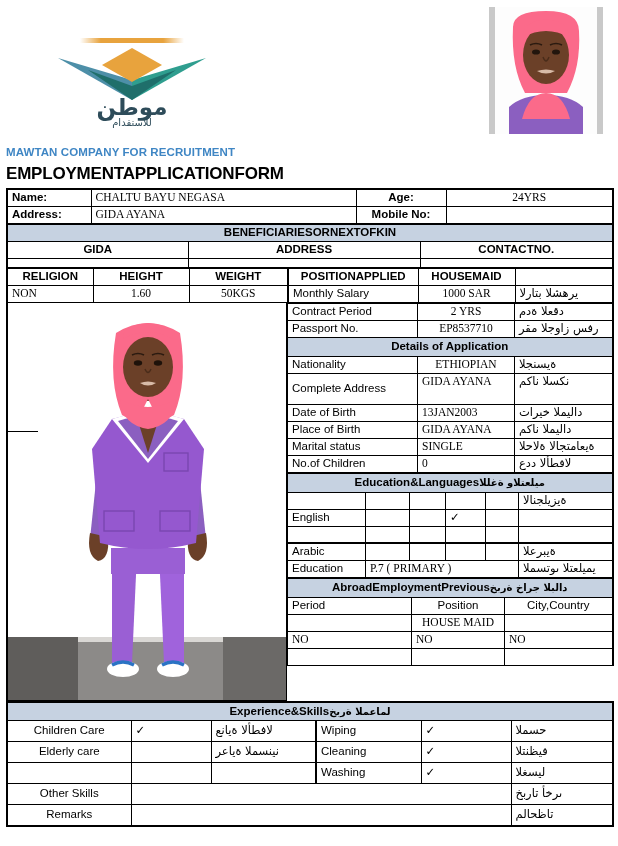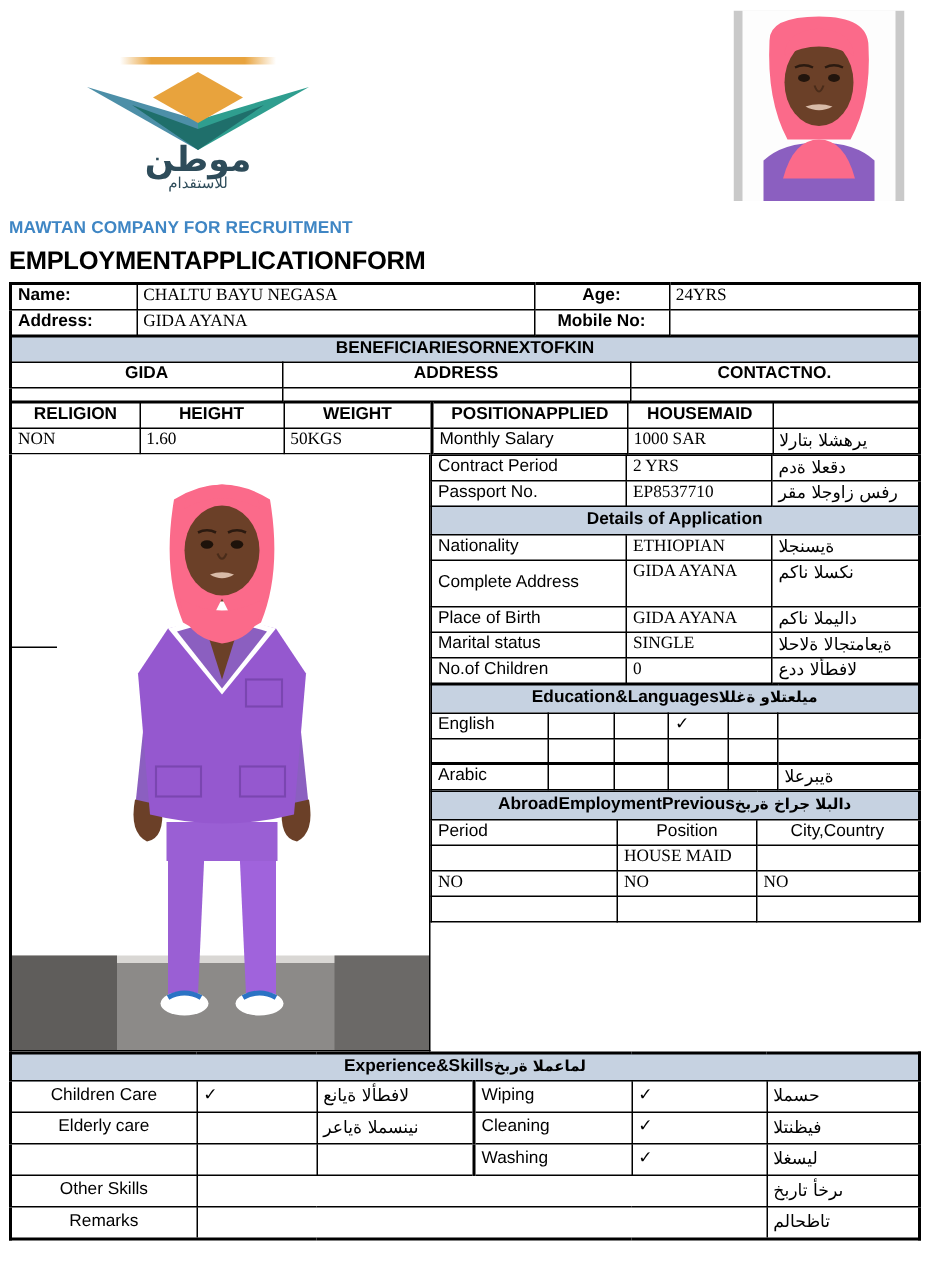--- a/index.html
+++ b/index.html
@@ -59,21 +59,21 @@
     padding: 1px 4px;
     font-size: 11.5px;
     vertical-align: middle;
     line-height: 1.15;
     height: 17px;
   }
   .hdr-band { background: #c6d2e1; font-weight: bold; text-align: center; font-size: 13px; }
   .bold-ctr { font-weight: bold; text-align: center; }
   .bold-l   { font-weight: bold; }
   .serif    { font-family: "Liberation Serif", serif; font-size: 12.5px; }
-  .serif-c  { font-family: "Liberation Serif", serif; font-size: 12.5px; }
+  .serif-c  { font-family: "Liberation Serif", serif; font-size: 12.5px; text-align: center; }
   .ar {
     font-family: "DejaVu Sans", sans-serif; font-size: 11px;
     text-align: left; direction: ltr; unicode-bidi: bidi-override;
   }
   .thickt { border-top: 2px solid #000 !important; }
   .thickb { border-bottom: 2px solid #000 !important; }
   .thickl { border-left: 2px solid #000 !important; }
   .thickr { border-right: 2px solid #000 !important; }
   .small  { font-size: 9px; }
   .chk    { text-align: left; font-size: 12px; padding-left: 5px; }
@@ -288,20 +288,25 @@
             <td>Nationality</td>
             <td class="serif-c">ETHIOPIAN</td>
             <td class="ar thickr">الجنسية</td>
           </tr>
           <tr>
             <td style="height:31px">Complete Address</td>
             <td class="serif" style="vertical-align:top">GIDA AYANA</td>
             <td class="ar thickr" style="vertical-align:top">مكان السكن</td>
           </tr>
           <tr>
+            <td>Date of Birth</td>
+            <td class="serif">13JAN2003</td>
+            <td class="ar thickr">تاريخ الميلاد</td>
+          </tr>
+          <tr>
             <td>Place of Birth</td>
             <td class="serif">GIDA AYANA</td>
             <td class="ar thickr">مكان الميلاد</td>
           </tr>
           <tr>
             <td>Marital status</td>
             <td class="serif">SINGLE</td>
             <td class="ar thickr">الحالة الاجتماعية</td>
           </tr>
           <tr>
@@ -321,20 +326,28 @@
             <col style="width:33px">
             <col style="width:94px">
           </colgroup>
         <tbody>
           <tr>
             <td class="hdr-band thickr" colspan="6" style="height:19px">
               <span>Education&amp;Languages</span><span class="ar" style="font-size:10px">اللغة والتعليم</span>
             </td>
           </tr>
           <tr>
+            <td style="height:15px"></td>
+            <td></td>
+            <td></td>
+            <td></td>
+            <td></td>
+            <td class="ar thickr" style="vertical-align:top">الانجليزية</td>
+          </tr>
+          <tr>
             <td>English</td>
             <td></td>
             <td></td>
             <td class="chk">✓</td>
             <td></td>
             <td class="thickr"></td>
           </tr>
           <tr>
             <td style="height:14px"></td>
             <td></td>
@@ -343,20 +356,25 @@
             <td></td>
             <td class="thickr"></td>
           </tr>
           <tr>
             <td class="thickt">Arabic</td>
             <td class="thickt"></td>
             <td class="thickt"></td>
             <td class="thickt"></td>
             <td class="thickt"></td>
             <td class="ar thickr thickt">العربية</td>
+          </tr>
+          <tr>
+            <td>Education</td>
+            <td class="serif" colspan="4">P.7 ( PRIMARY )</td>
+            <td class="ar thickr">المستوى التعليمي</td>
           </tr>
         </tbody>
       </table>
 
       <table class="grid">
         <colgroup>
             <col style="width:124px">
             <col style="width:93px">
             <col style="width:108px">
           </colgroup>

